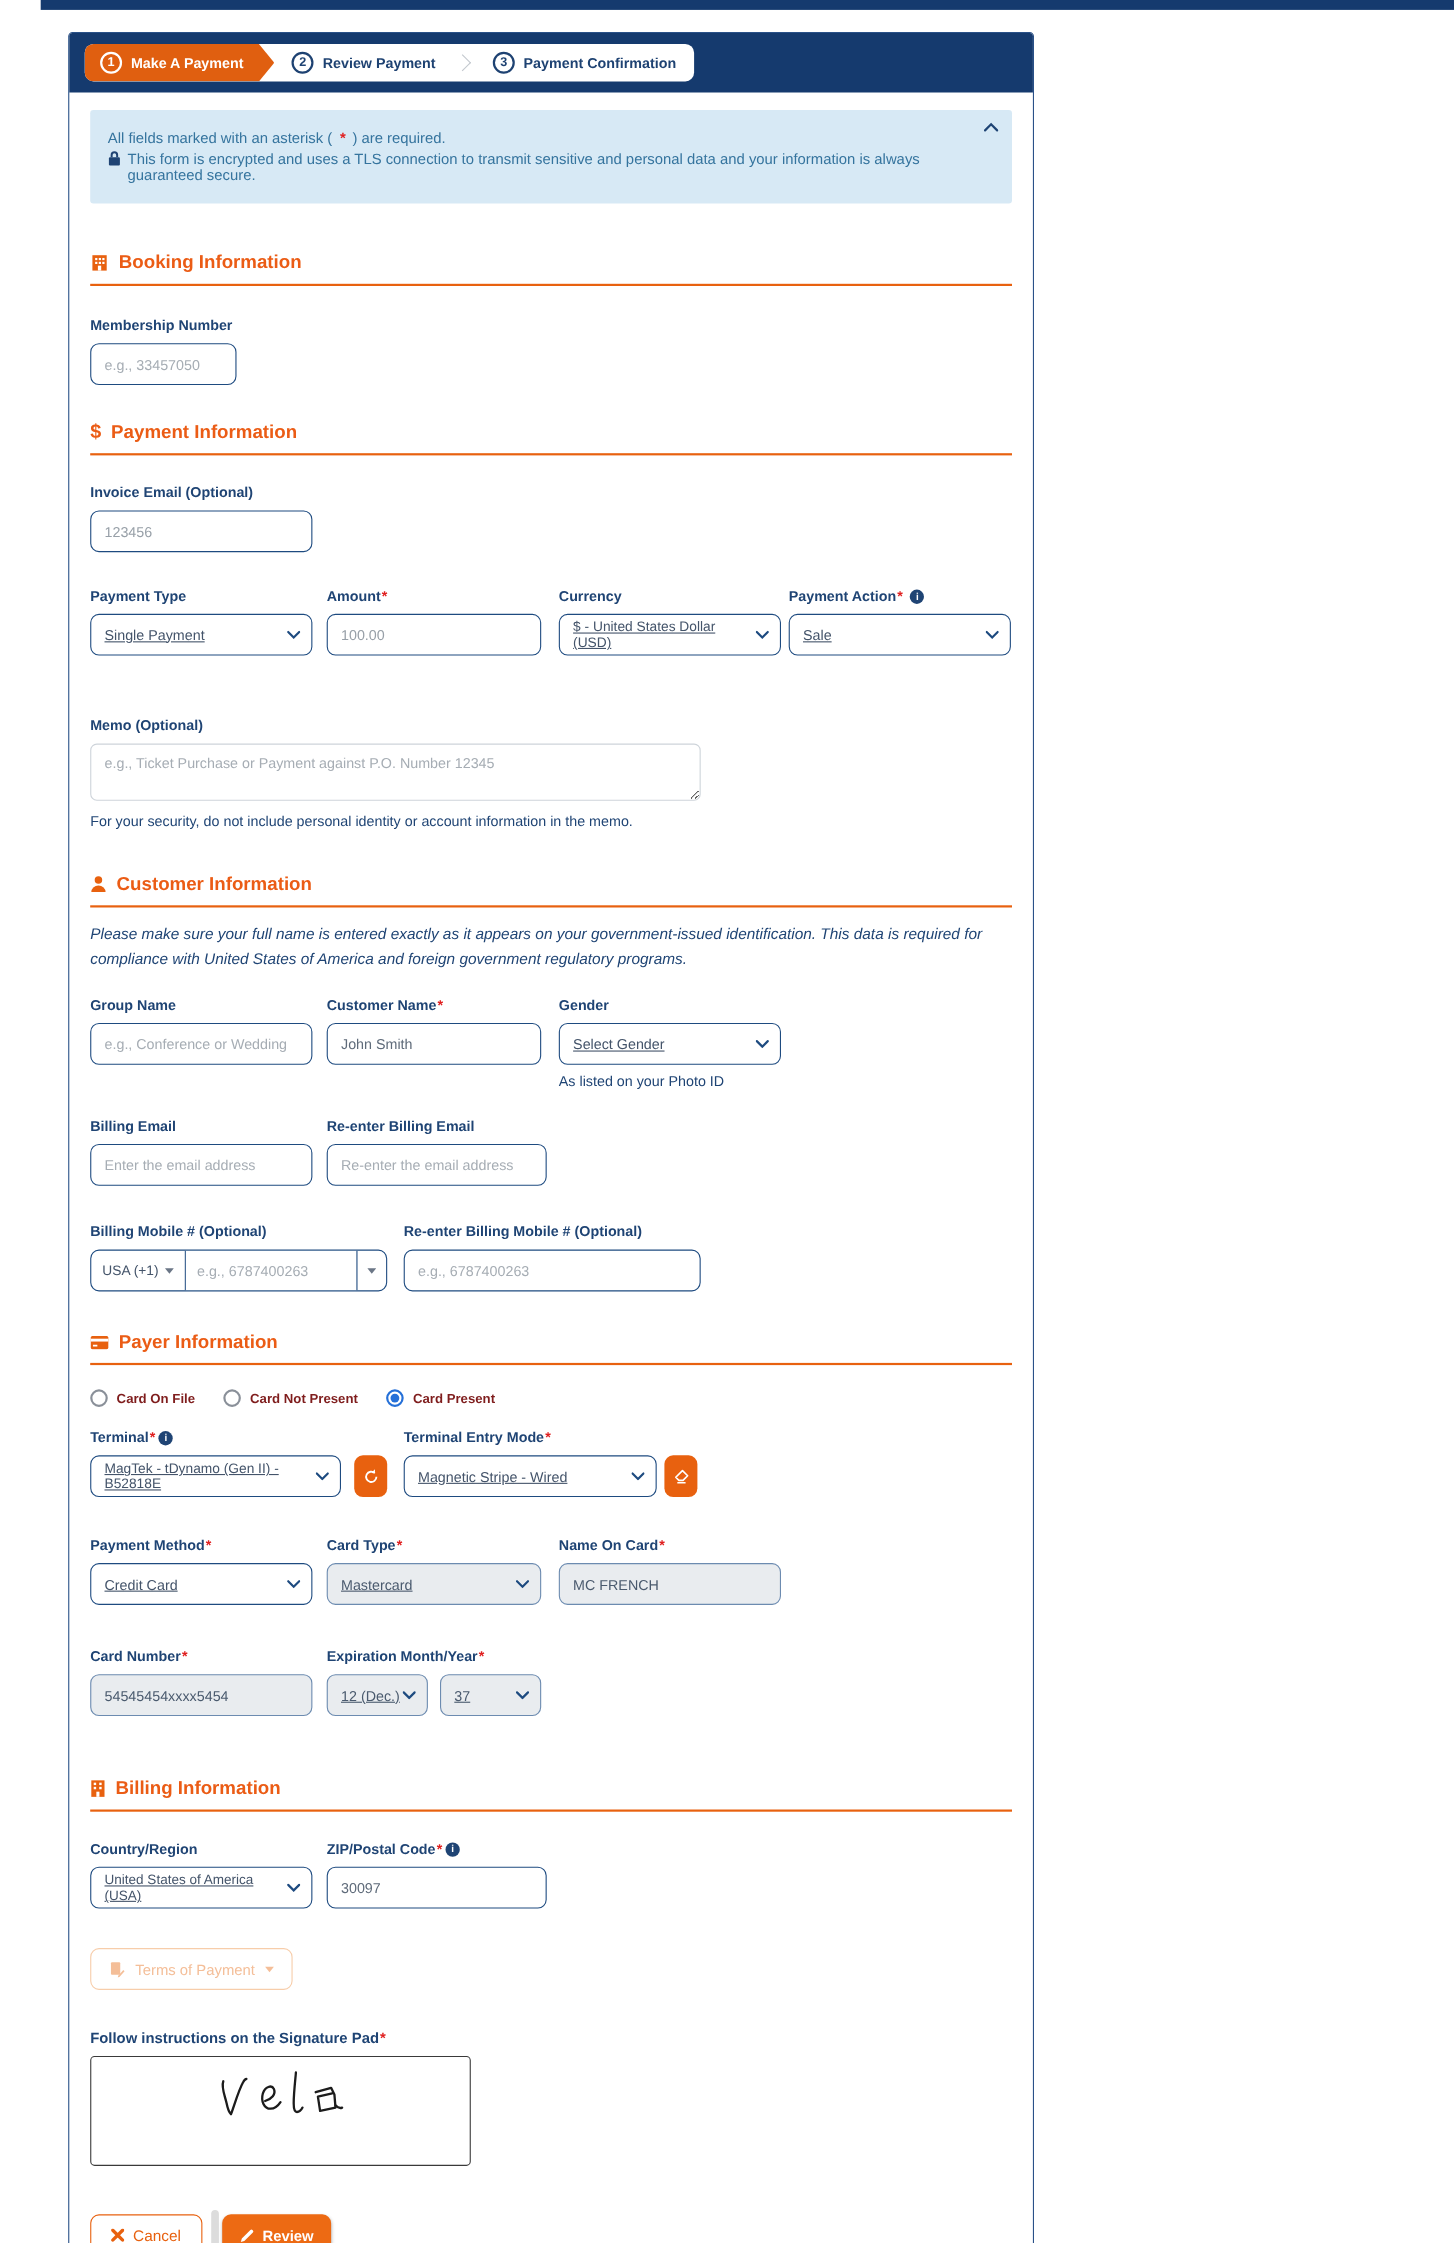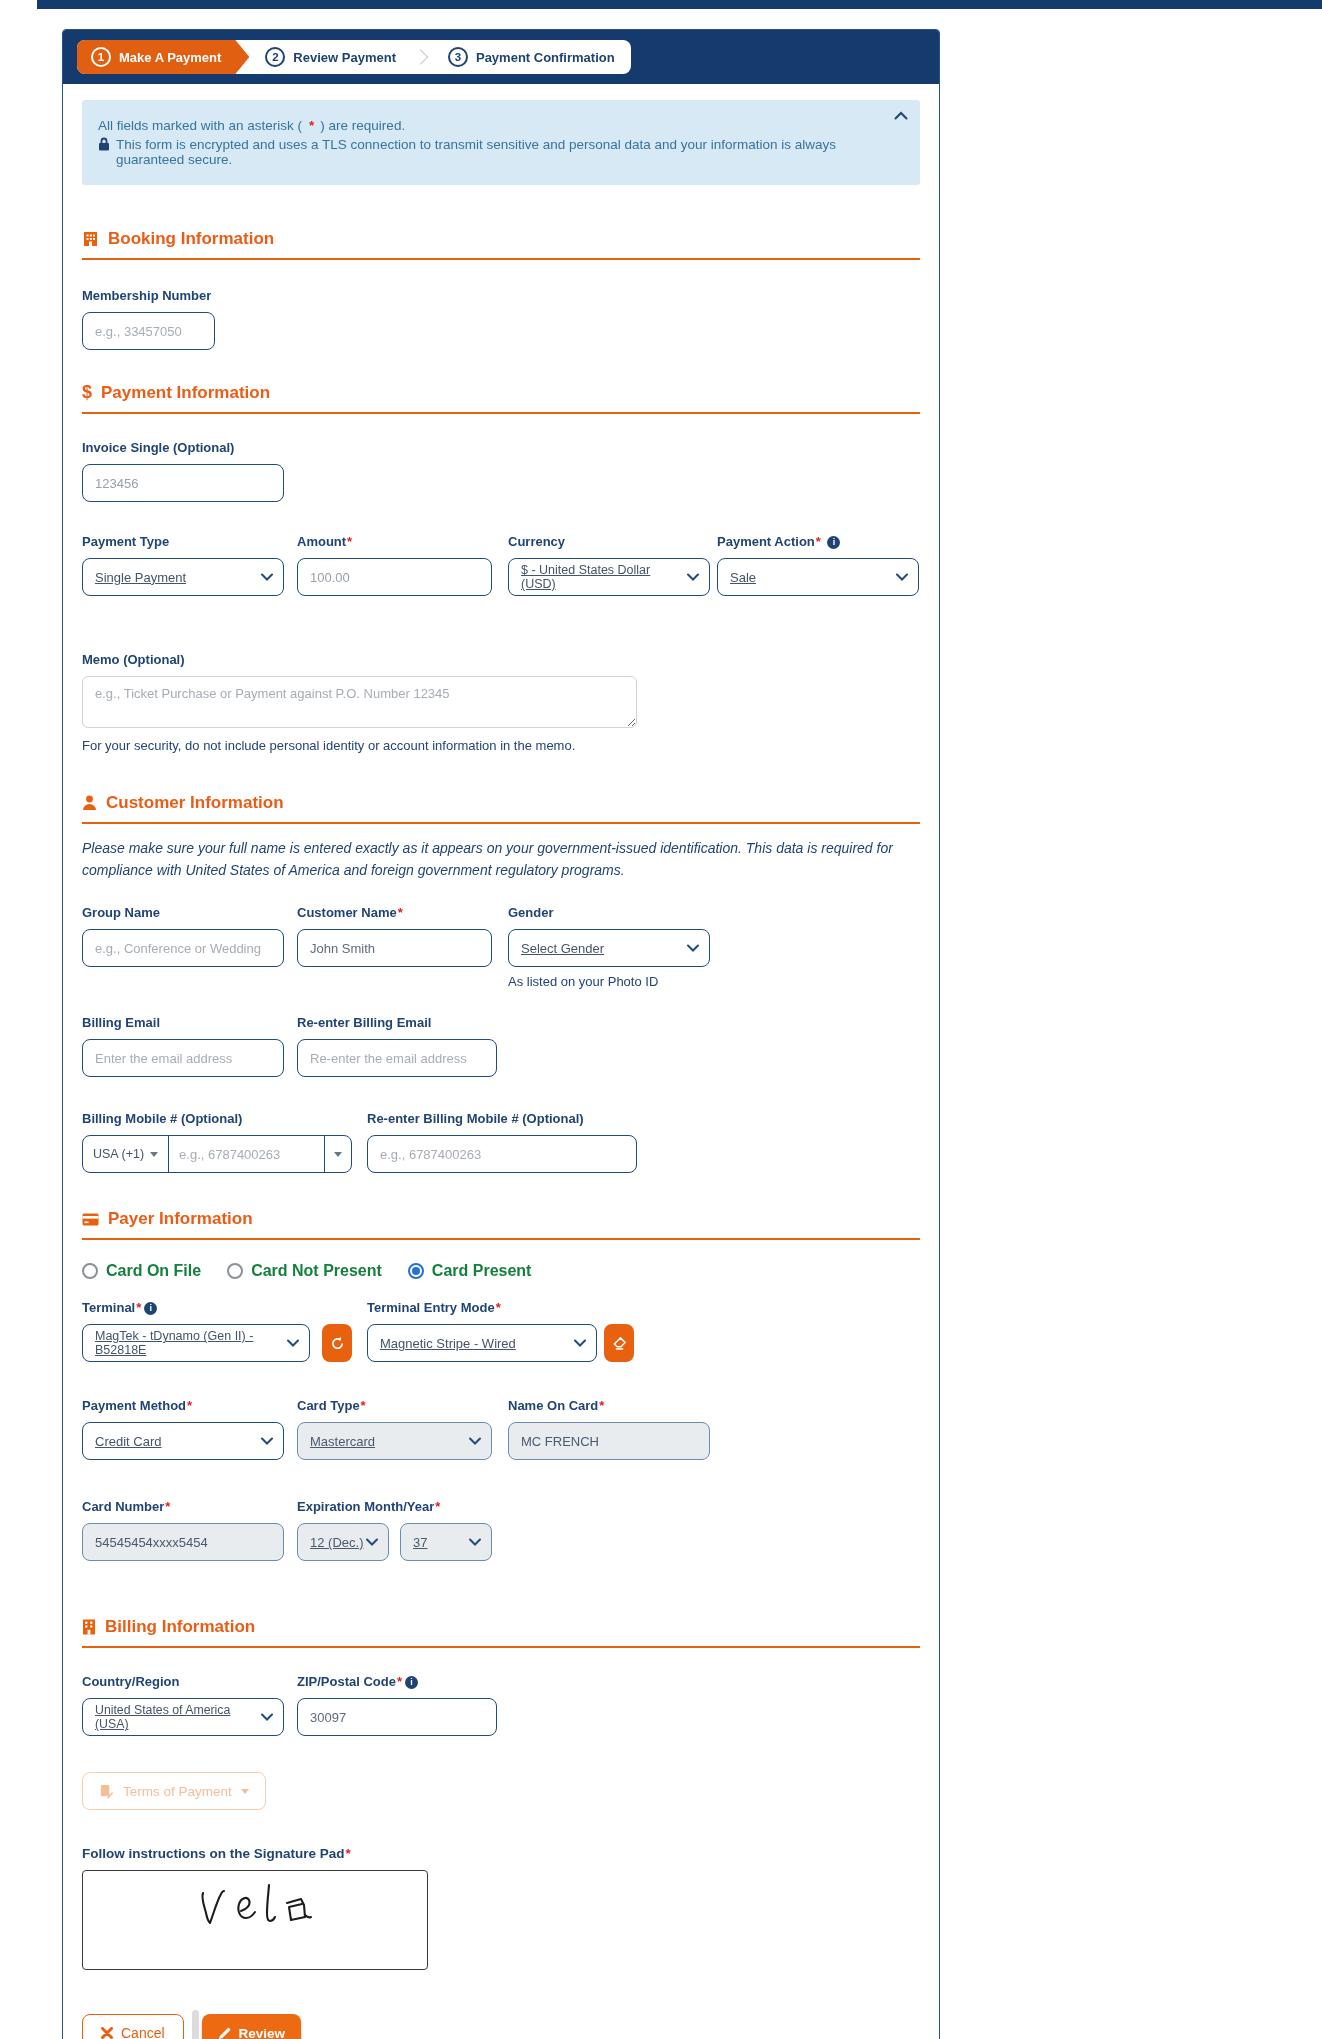--- a/index.html
+++ b/index.html
@@ -41,21 +41,21 @@
   .val-gray { color: #98A0A8; }
   .select { position: relative; padding-right: 22px; color: #44546A; cursor: pointer; text-decoration: underline; }
   .select .caret { position: absolute; right: 10px; top: 50%; transform: translateY(-50%); display: flex; }
   .disabled { background: #E9ECEF !important; color: #4A5A6E !important; border-color: #6C8BB0; }
   .helper { color: #1F4474; font-size: 13px; }
   textarea.memo { width: 555px; height: 52px; border: 1px solid #CED4DA; border-radius: 6px;
     padding: 9px 12px; font-size: 13px; font-family: "Liberation Sans", sans-serif; color: #5F6B7A; resize: both; }
   textarea.memo::placeholder { color: #A6ADB4; }
   .note-italic { color: #1F4474; font-size: 14px; font-style: italic; line-height: 1.55; max-width: 838px; }
   .radio-row { display: flex; align-items: center; gap: 26px; }
-  .radio-item { display: flex; align-items: center; gap: 8px; color: #15803d; font-size: 16px; font-weight: 700; cursor: pointer; }
+  .radio-item { display: flex; align-items: center; gap: 8px; color: #7f1d1d; font-size: 12px; font-weight: 700; cursor: pointer; }
   .radio { width: 16px; height: 16px; border-radius: 50%; border: 2px solid #8A9099; background: #fff; flex: none; }
   .radio.checked { border-color: #2570D8; display: flex; align-items: center; justify-content: center; }
   .radio.checked::after { content: ""; width: 8px; height: 8px; border-radius: 50%; background: #2570D8; }
   .icon-btn { width: 30px; height: 38px; background: #E8610F; border: none; border-radius: 8px;
     display: flex; align-items: center; justify-content: center; cursor: pointer; flex: none; }
   .mobile-combo { display: flex; align-items: stretch; width: 270px; height: 38px;
     border: 1px solid #1E4B80; border-radius: 8px; background: #fff; overflow: hidden; }
   .mobile-combo .cc { display: flex; align-items: center; gap: 6px; padding: 0 10px;
     font-size: 12.5px; color: #44546A; cursor: pointer; flex: none; }
   .mobile-combo .div { border-left: 1px solid #1E4B80; }
@@ -145,21 +145,21 @@
       <span>Booking Information</span>
     </div>
     <div class="label" style="margin-top:28px;">Membership Number</div>
     <input class="input" style="width: 133px;" placeholder="e.g., 33457050">
 
     
     <div class="section-title" style="margin-top:32px;">
       <span style="font-size:18px;font-weight:700;">$</span>
       <span>Payment Information</span>
     </div>
-    <div class="label" style="margin-top:26px;">Invoice Single (Optional)</div>
+    <div class="label" style="margin-top:26px;">Invoice Email (Optional)</div>
     <input class="input val-gray" style="width: 202px; color: rgb(152, 160, 168);" value="123456">
 
     <div class="row" style="margin-top:32px;">
       <div style="width:202px;margin-right:13px;">
         <div class="label">Payment Type</div>
         <div class="select">
           <span>Single Payment</span>
           <span class="caret">
               <svg width="12" height="8" viewBox="0 0 12 8">
                 <path d="M1 1.5 L6 6.5 L11 1.5" fill="none" stroke="#1E4B80" stroke-width="2" stroke-linecap="round"></path>

